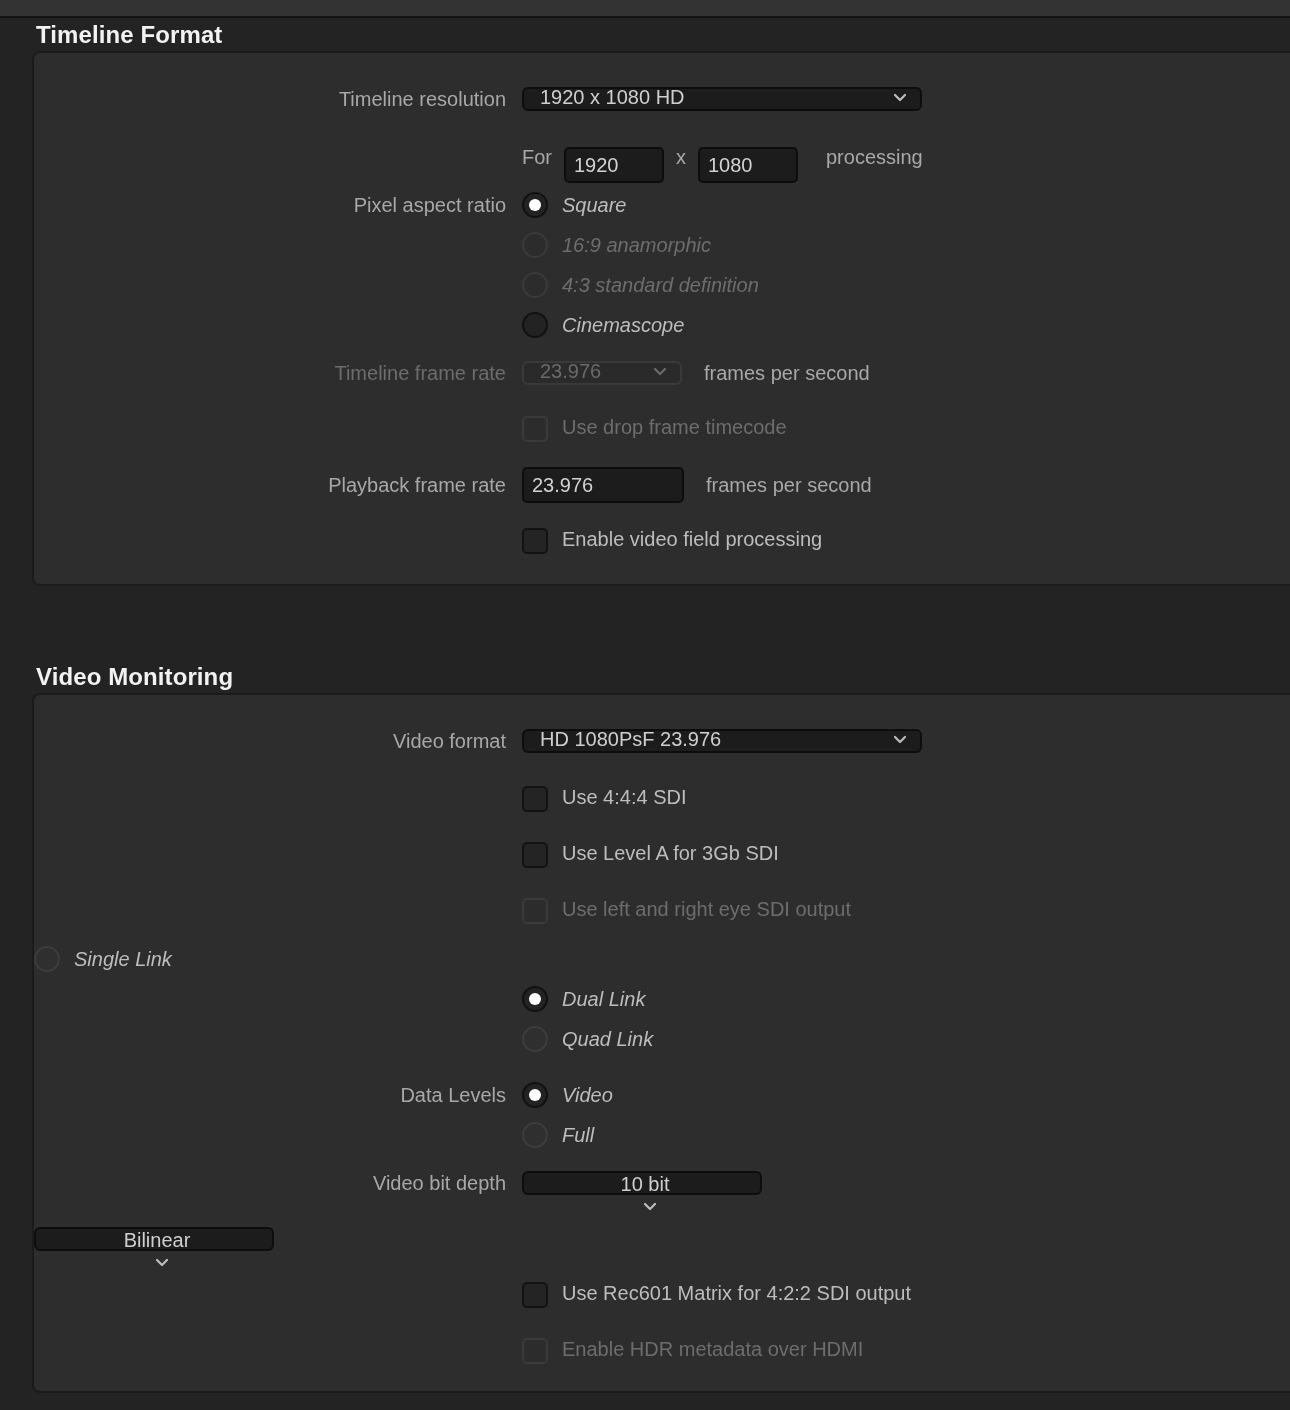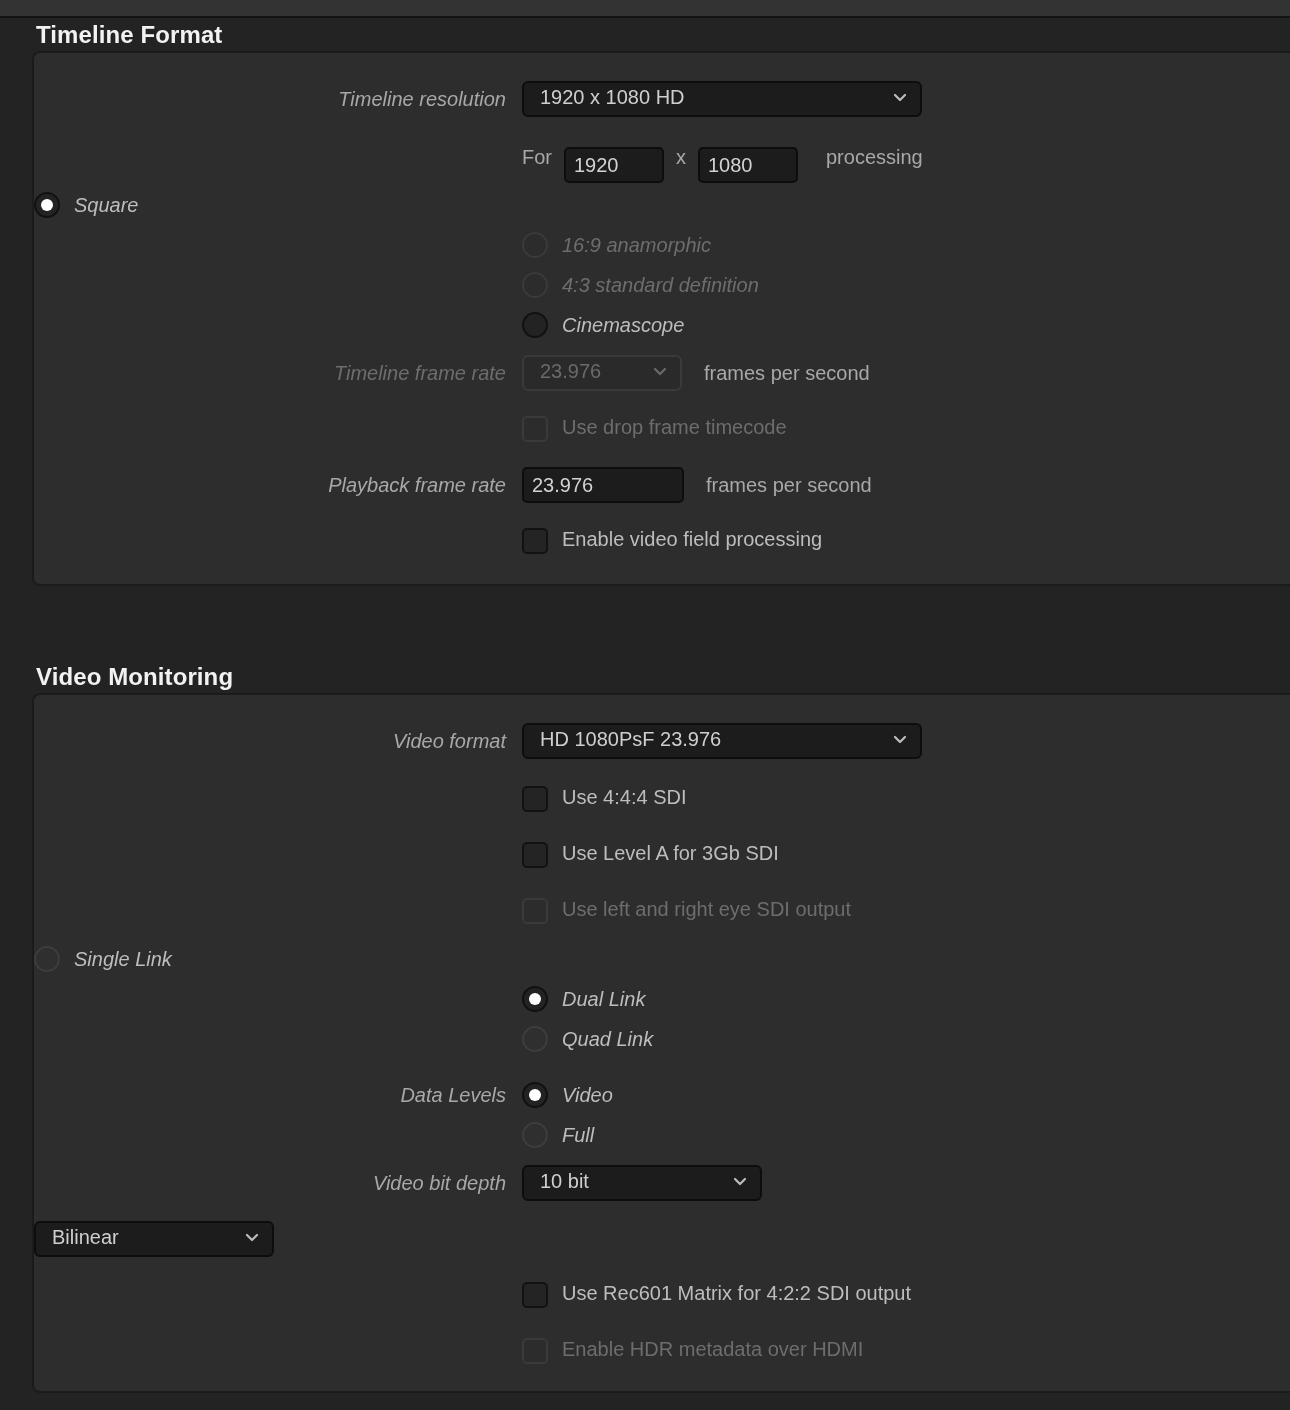--- a/index.html
+++ b/index.html
@@ -66,42 +66,41 @@
   }
 
   .lbl {
     width: 488px;
     text-align: right;
     padding-right: 16px;
     color: #a8a8a8;
     font-size: 20px;
     flex: 0 0 auto;
     white-space: nowrap;
-    font-style: italic;
   }
   .lbl.dim { color: #6d6d6d; }
 
   .ctl { display: flex; align-items: center; }
 
   
   .dropdown {
-    height: 36px;
+    height: 24px;
     background: #1c1c1c;
     border: 2px solid #0d0d0d;
     border-radius: 6px;
     display: flex;
     align-items: center;
     justify-content: space-between;
     padding: 0 10px 4px 16px;
     color: #cfcfcf;
     font-size: 20px;
     white-space: nowrap;
   }
   .dropdown.wide  { width: 400px; }
-  .dropdown.mid   { width: 240px; }
+  .dropdown.mid   { width: 240px; flex-direction: column; }
   .dropdown.small { width: 160px; }
   .dropdown.disabled {
     background: #2a2a2a;
     border-color: #3a3a3a;
     color: #6a6a6a;
   }
   .chev {
     width: 20px; height: 20px;
     flex: 0 0 auto;
     margin-left: 10px;
@@ -200,20 +199,21 @@
         <div class="ctl">
           <span class="plain" style="margin-right:12px;">For</span>
           <input class="tinput num" type="text" value="1920" style="">
           <span class="plain" style="margin:0 12px;">x</span>
           <input class="tinput num" type="text" value="1080" style="">
           <span class="plain" style="margin-left:28px;">processing</span>
         </div>
       </div>
 
       <div class="row" style="height:40px;">
+        <div class="lbl">Pixel aspect ratio</div>
         <div class="radio-row">
           <span class="radio on">
               <span class="dot"></span>
             </span>
           <span class="radio-label">Square</span>
         </div>
       </div>
 
       <div class="row" style="height:40px;">
         <div class="lbl"></div>

